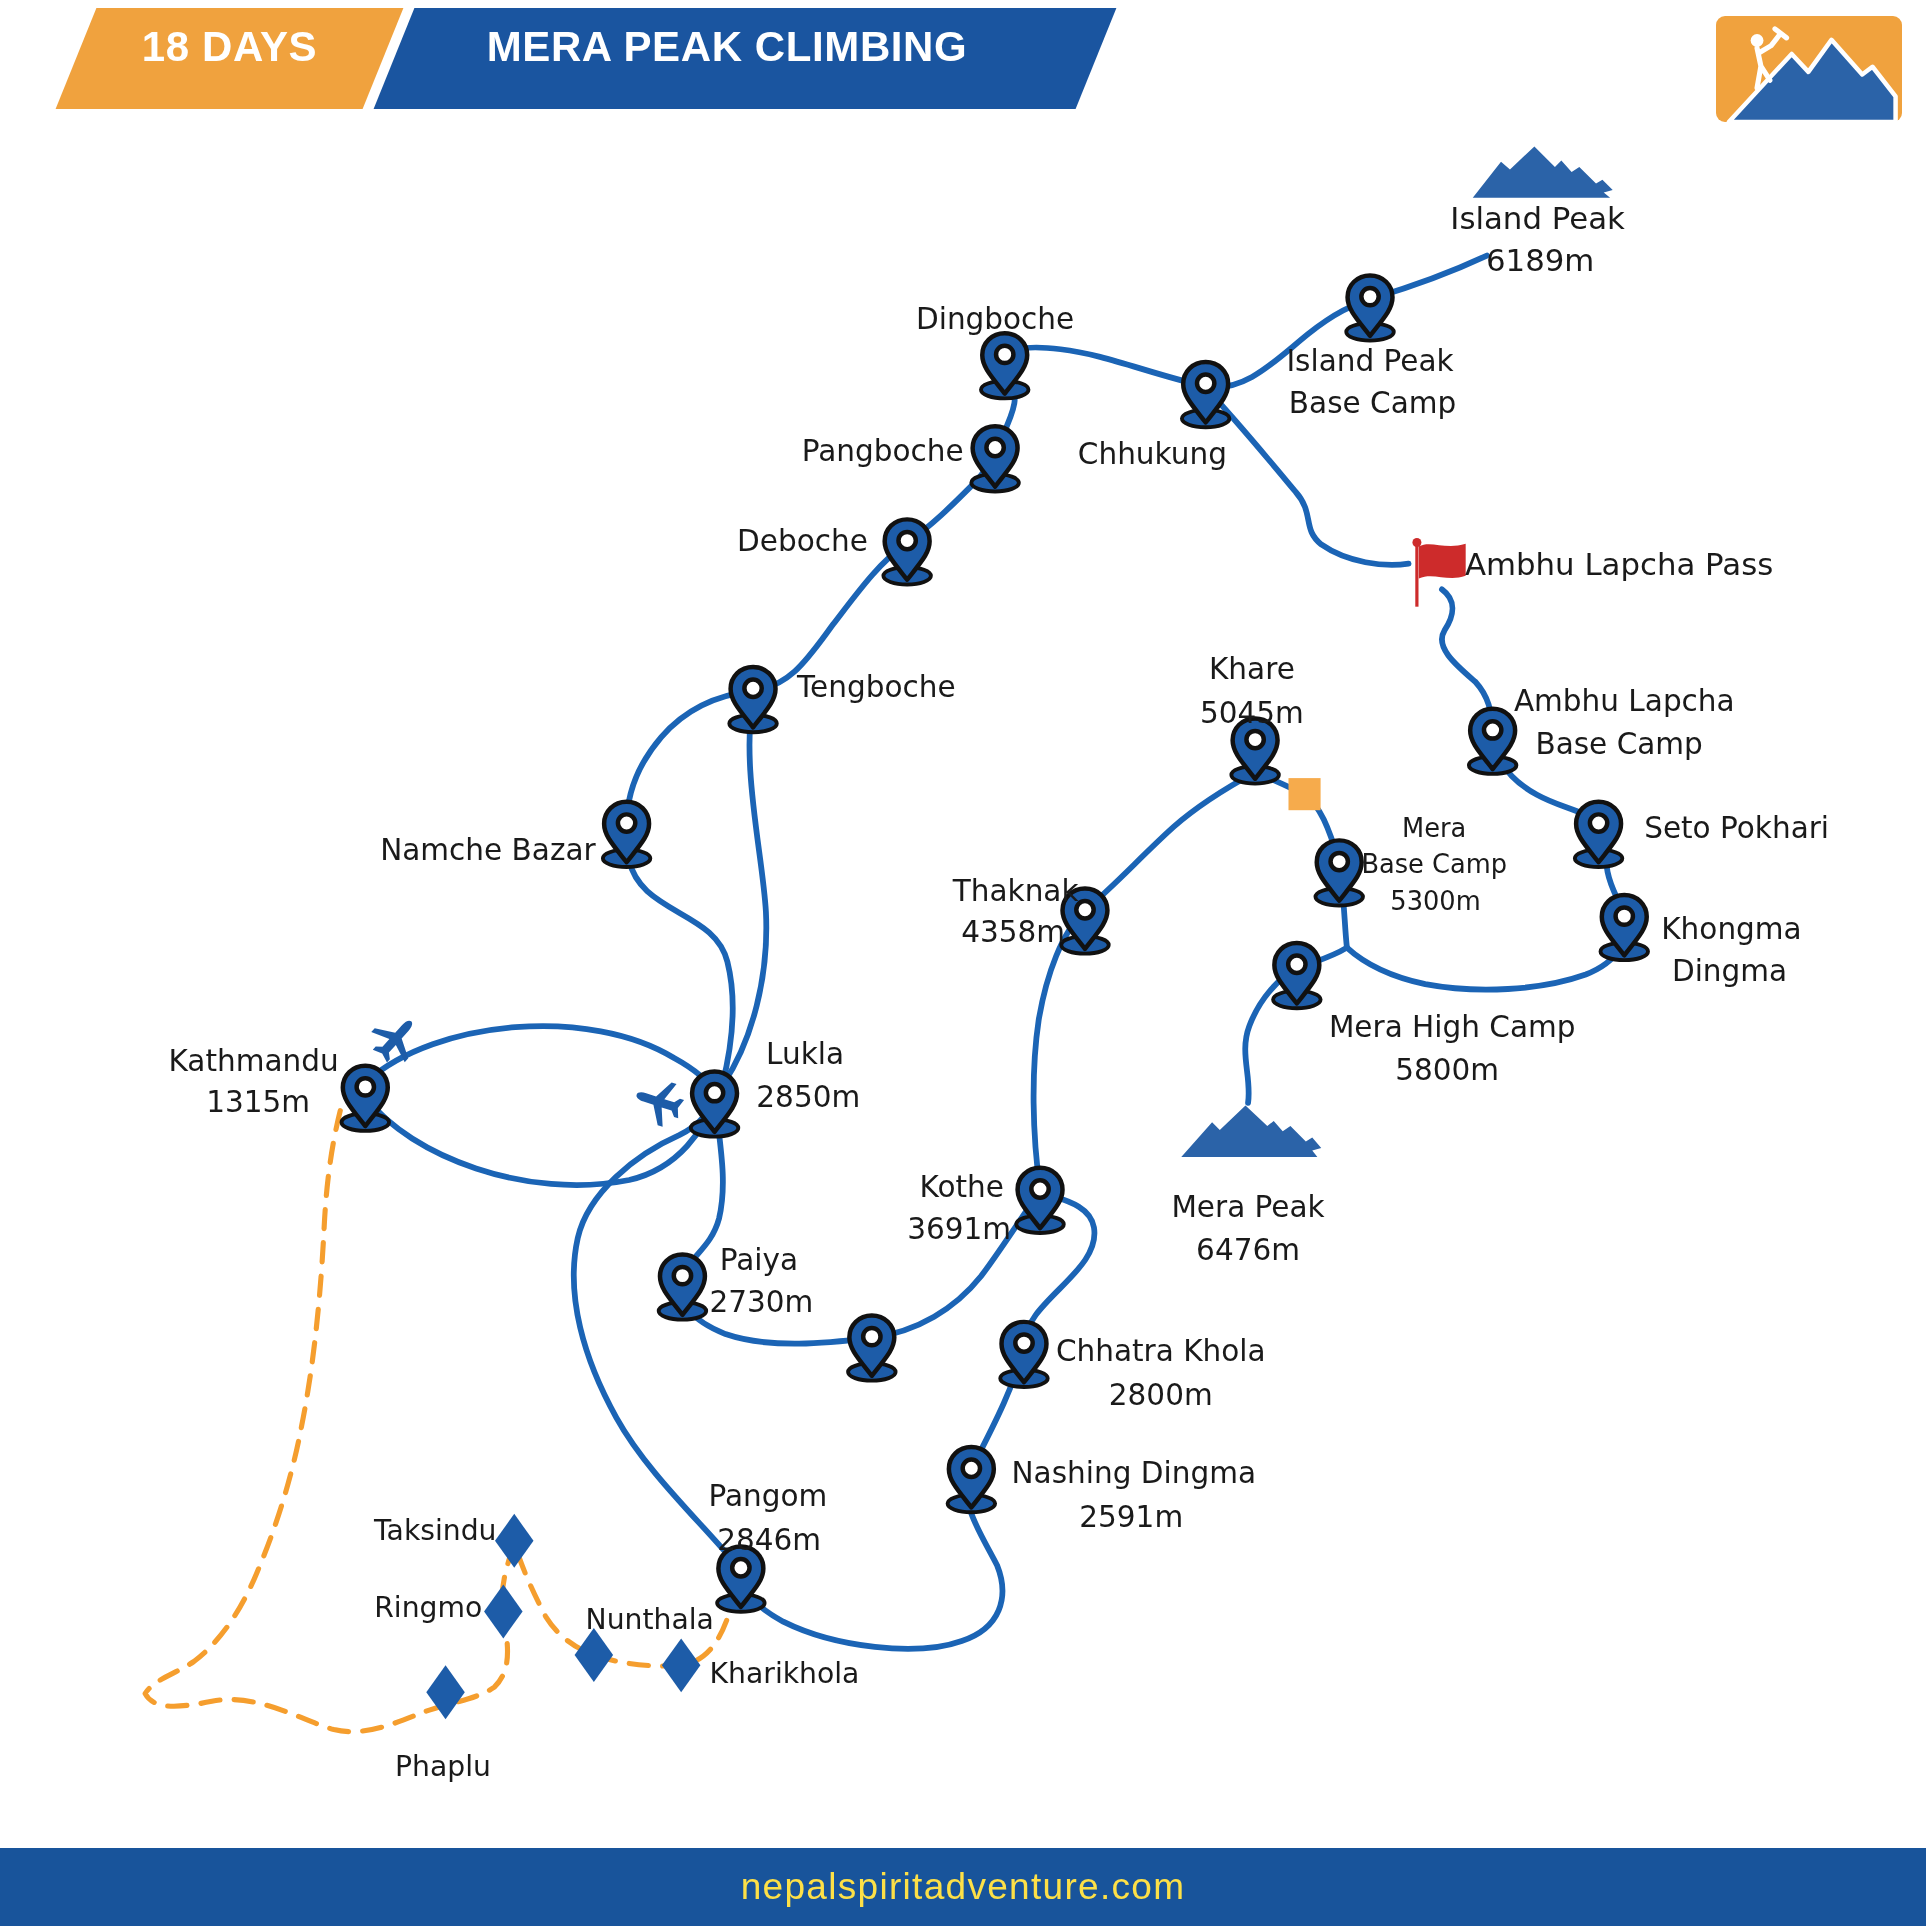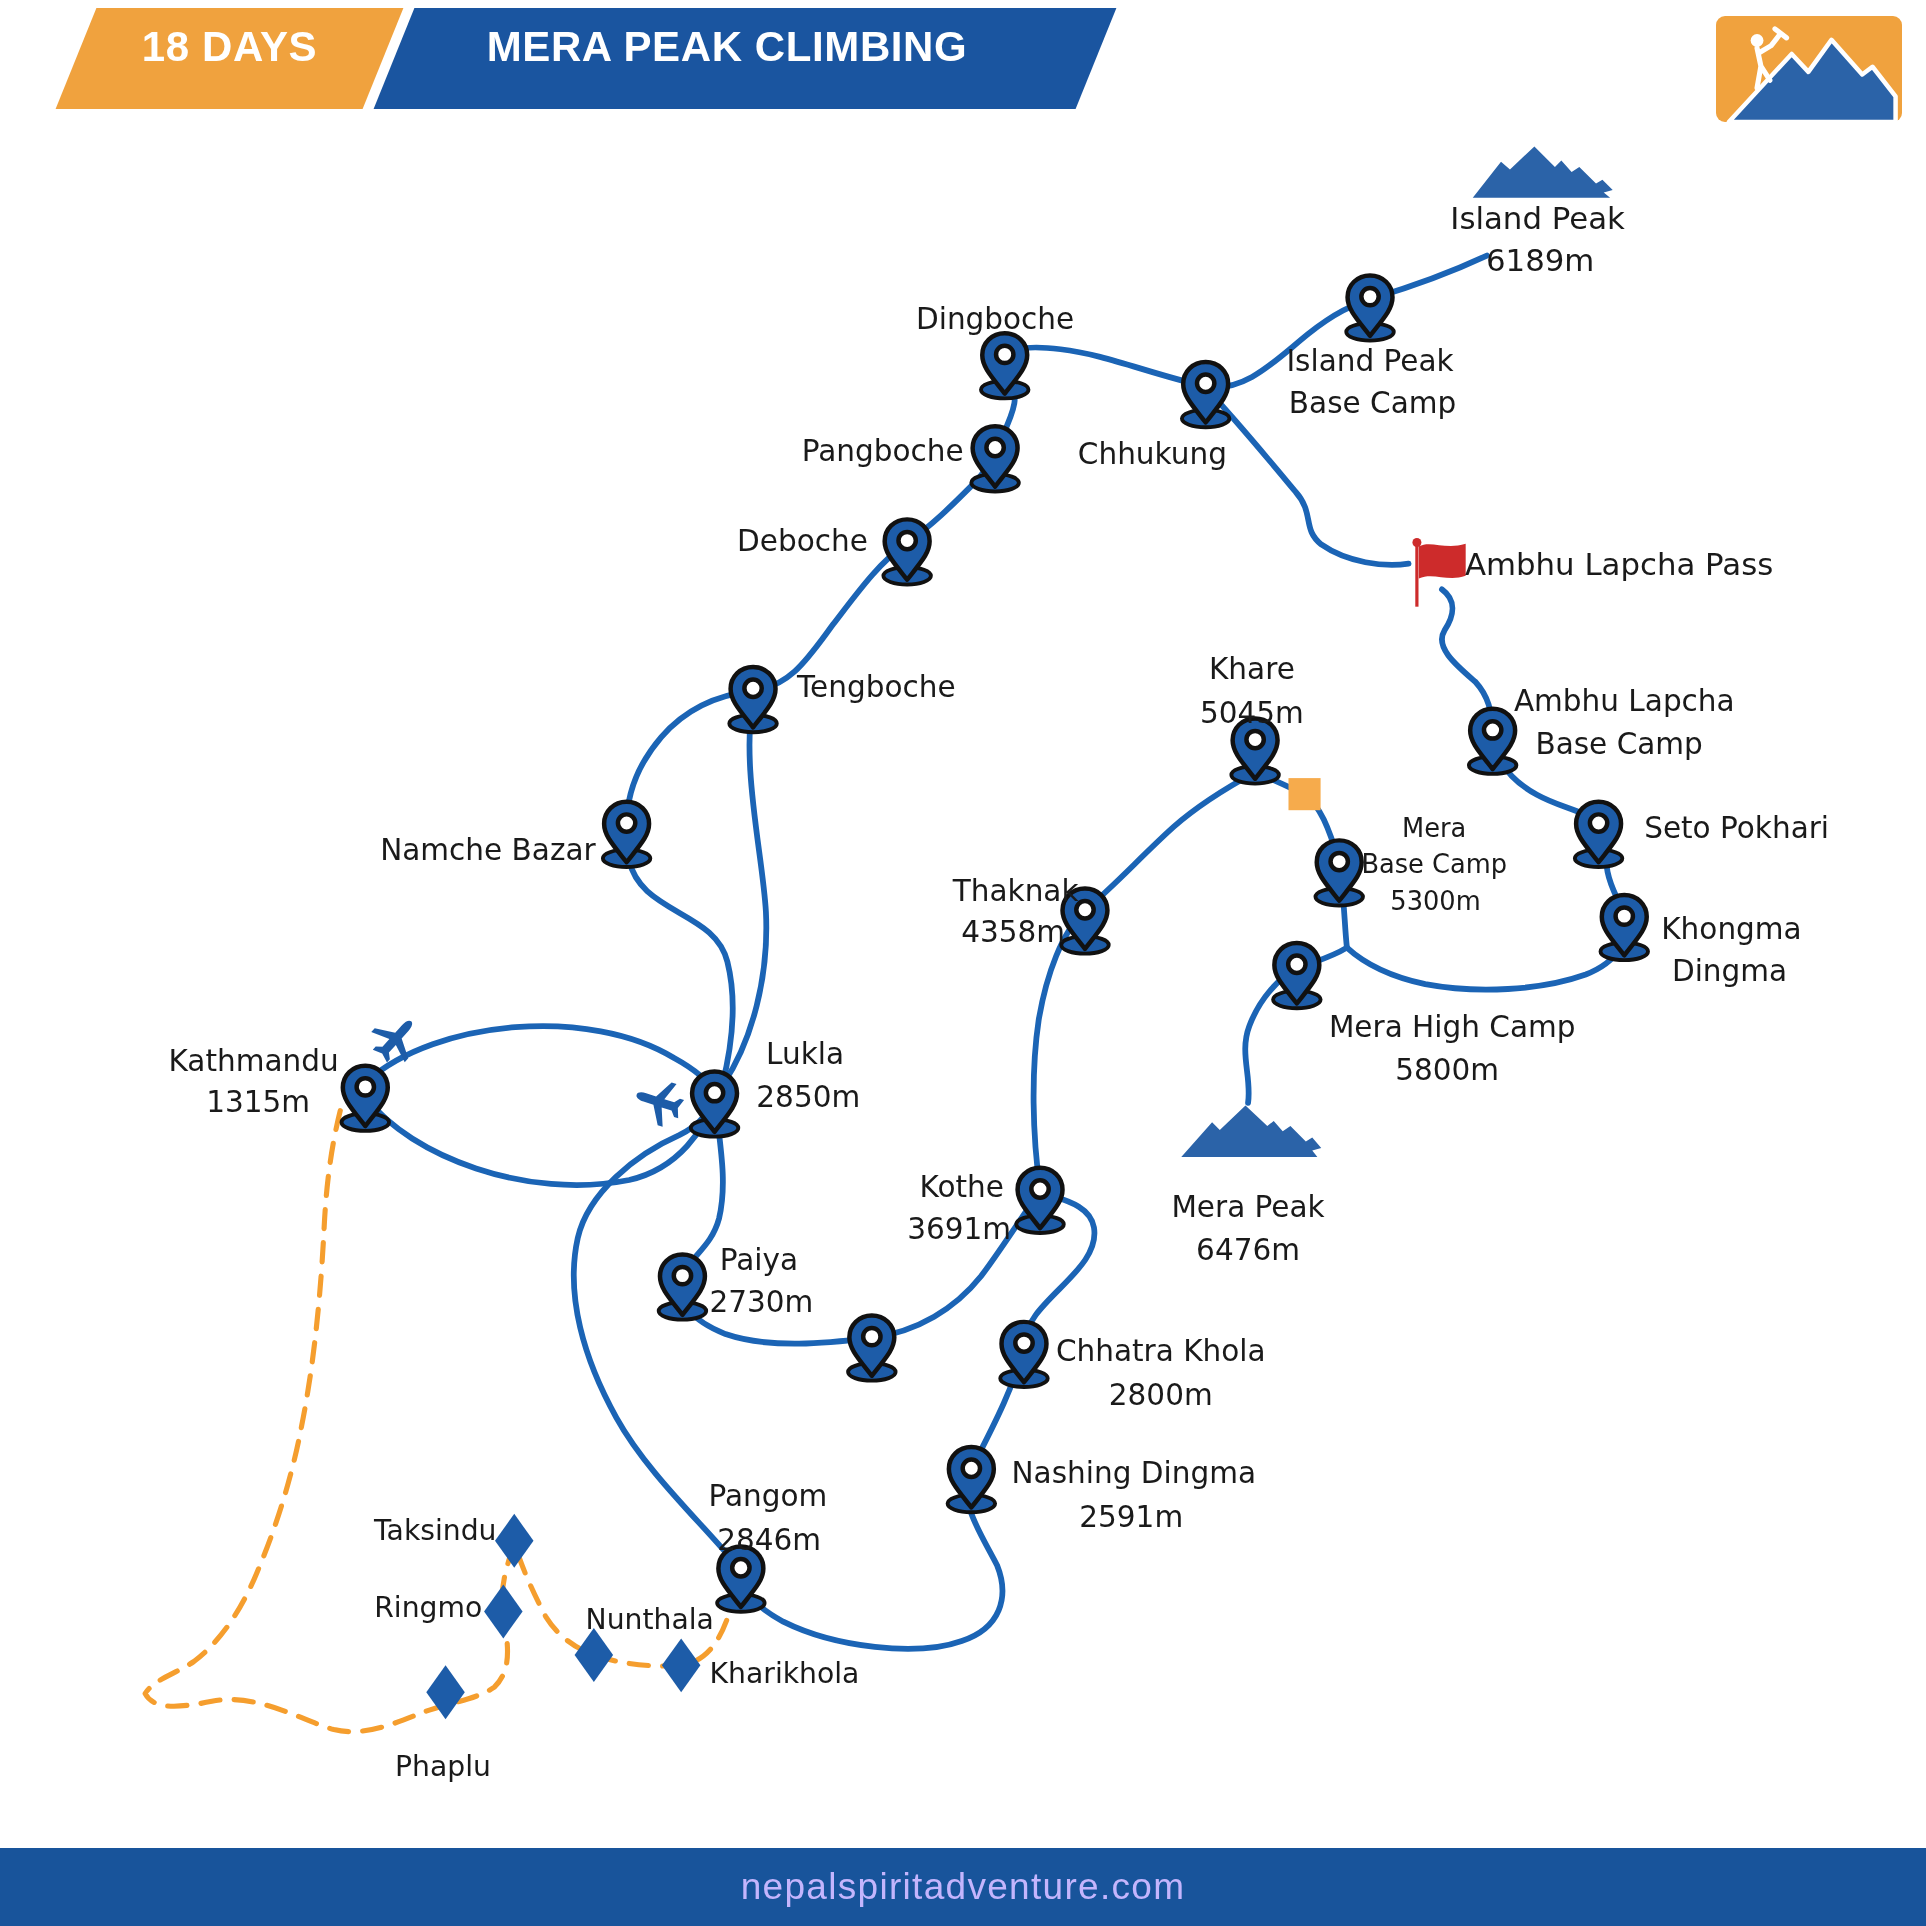--- a/index.html
+++ b/index.html
@@ -8,21 +8,21 @@
   .banner-badge{position:absolute;top:7.7px;height:101px;transform:skewX(-22deg);}
   .banner-text{position:absolute;top:7.7px;height:79px;display:flex;align-items:center;justify-content:center;
        color:#ffffff;font-family:"Liberation Sans",sans-serif;font-weight:bold;font-size:42px;letter-spacing:0.6px;}
   #badge-days{left:76px;width:307px;}
   #badge-title{left:394px;width:702px;}
   #days-text{left:76px;width:307px;}
   #title-text{left:376px;width:702px;}
   #logo{position:absolute;left:1716px;top:16px;width:186px;height:106px;}
   #map-svg{position:absolute;left:0;top:0;}
   #footer-bar{position:absolute;left:0;top:1848px;width:1926px;height:78px;display:flex;
-       align-items:center;justify-content:center;color:#c4b5fd;font-size:37px;
+       align-items:center;justify-content:center;color:#fde047;font-size:37px;
        font-family:"Liberation Sans",sans-serif;letter-spacing:1.3px;}
 </style>
 </head>
 <body>
 
 <div class="banner-badge" id="badge-days" style="background: rgb(240, 162, 62);"></div>
 <div class="banner-badge" id="badge-title" style="background: rgb(26, 85, 160);"></div>
 <div class="banner-text" id="days-text">18 DAYS</div>
 <div class="banner-text" id="title-text">MERA PEAK CLIMBING</div>
 

